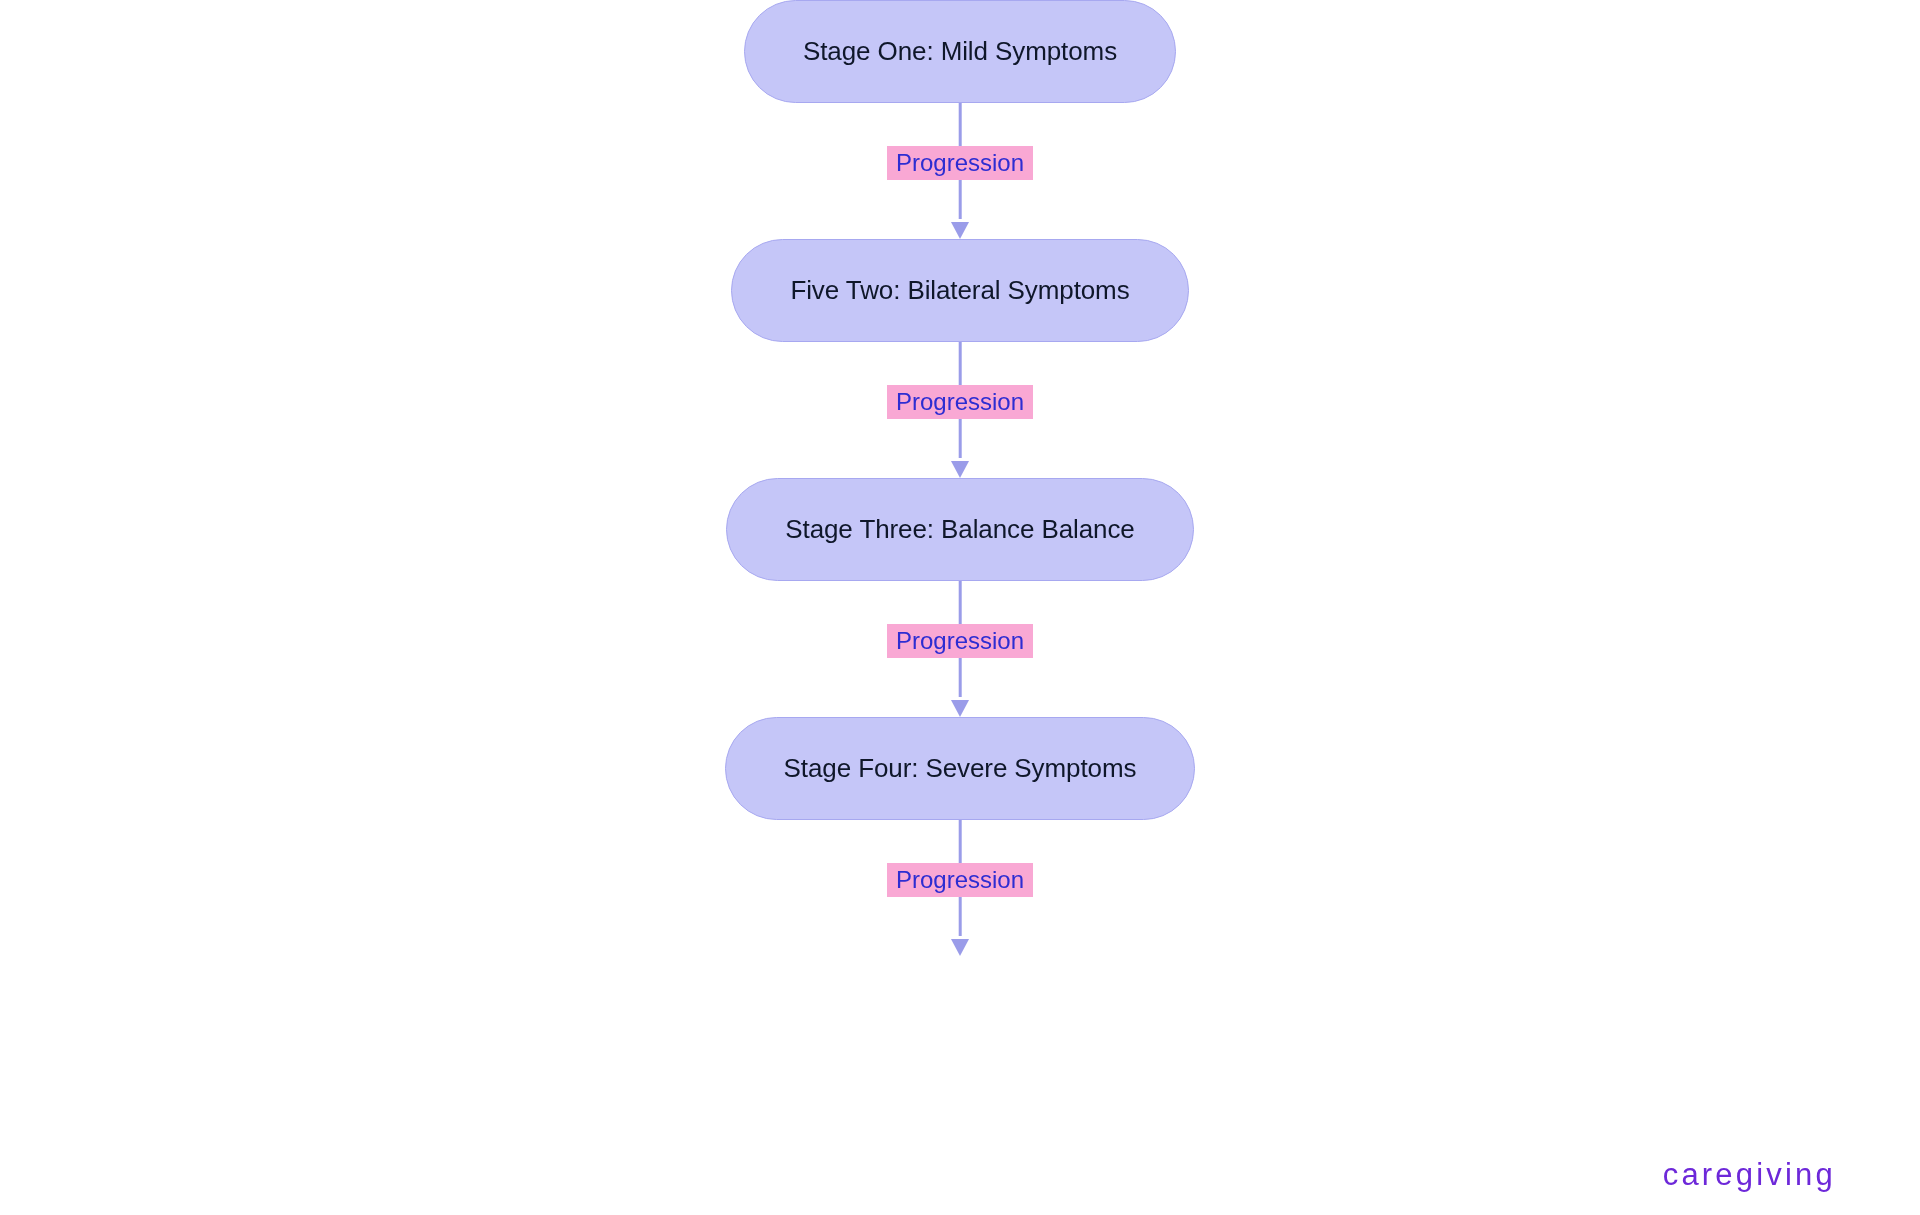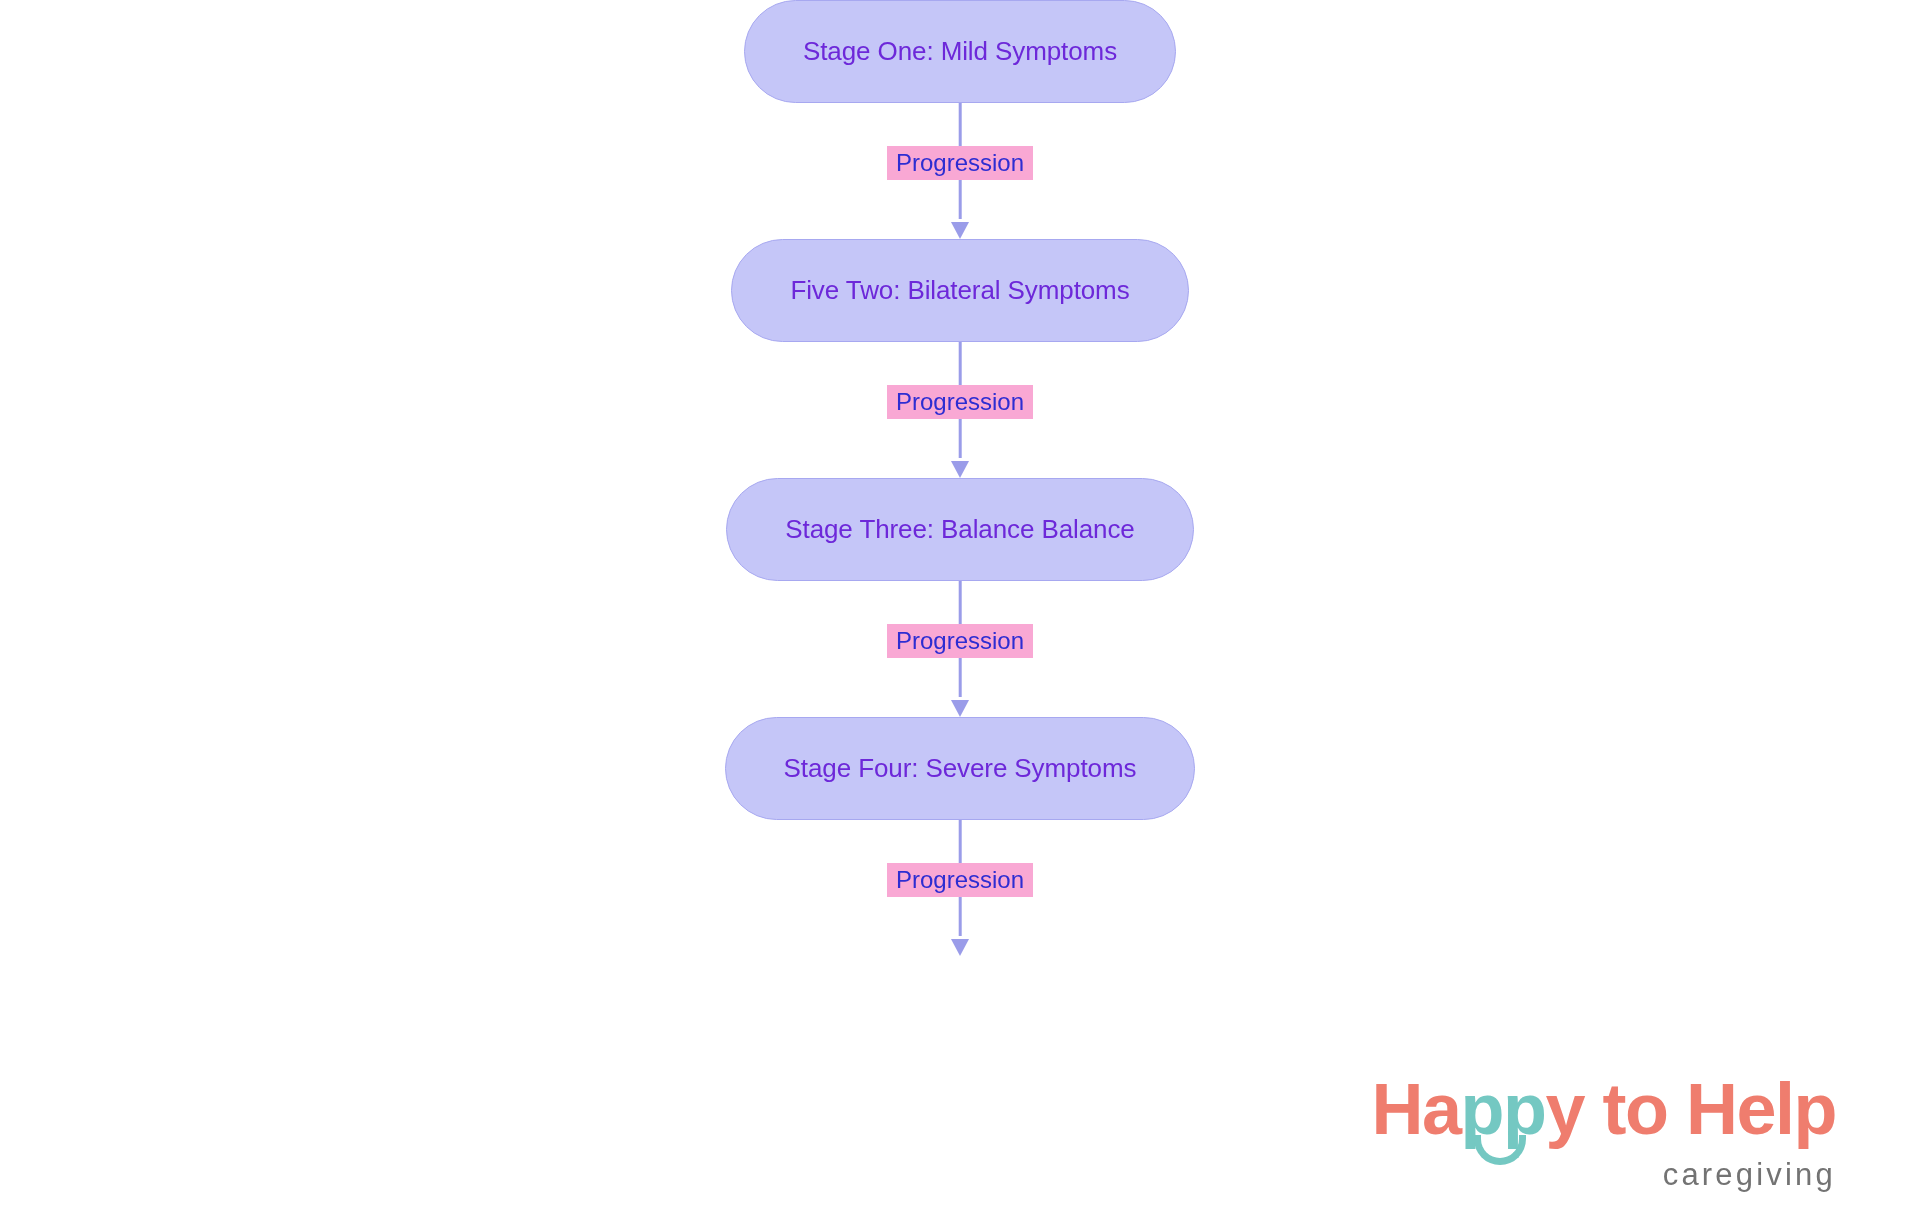--- a/index.html
+++ b/index.html
@@ -28,21 +28,21 @@
     width: 1920px;
     display: flex;
     flex-direction: column;
     align-items: center;
   }
 
   .node {
     background: #c5c6f8;
     border: 1.6px solid #a7a8f0;
     border-radius: 999px;
-    color: #6d28d9;
+    color: #0f172a;
     font-size: 26px;
     font-weight: 400;
     letter-spacing: -0.1px;
     white-space: nowrap;
     height: 103px;
     display: flex;
     align-items: center;
     justify-content: center;
     padding: 0 58px;
     min-width: 420px;
@@ -127,21 +127,21 @@
     border: 7px solid #74c8c2;
     border-top: none;
     border-radius: 0 0 40px 40px;
   }
 
   #logo .tagline {
     margin-top: 14px;
     font-size: 31px;
     font-weight: 400;
     letter-spacing: 3.2px;
-    color: #737373;
+    color: #6d28d9;
     white-space: nowrap;
   }
 </style>
 </head>
 <body>
 
 <div id="canvas">
 
   <div id="flowchart">
 
@@ -182,19 +182,16 @@
     <div class="connector">
       <div class="stem"></div>
       <div class="arrowhead"></div>
       <span class="edge-label">Progression</span>
     </div>
 
 
   </div>
 
   <div id="logo">
-    <div class="wordmark"><span>Ha</span><span class="wm-teal">pp</span><span>y to Help</span>
-      <span class="smile"></span>
-    </div>
     <div class="tagline">caregiving</div>
   </div>
 
 </div>
 
 </body></html>

